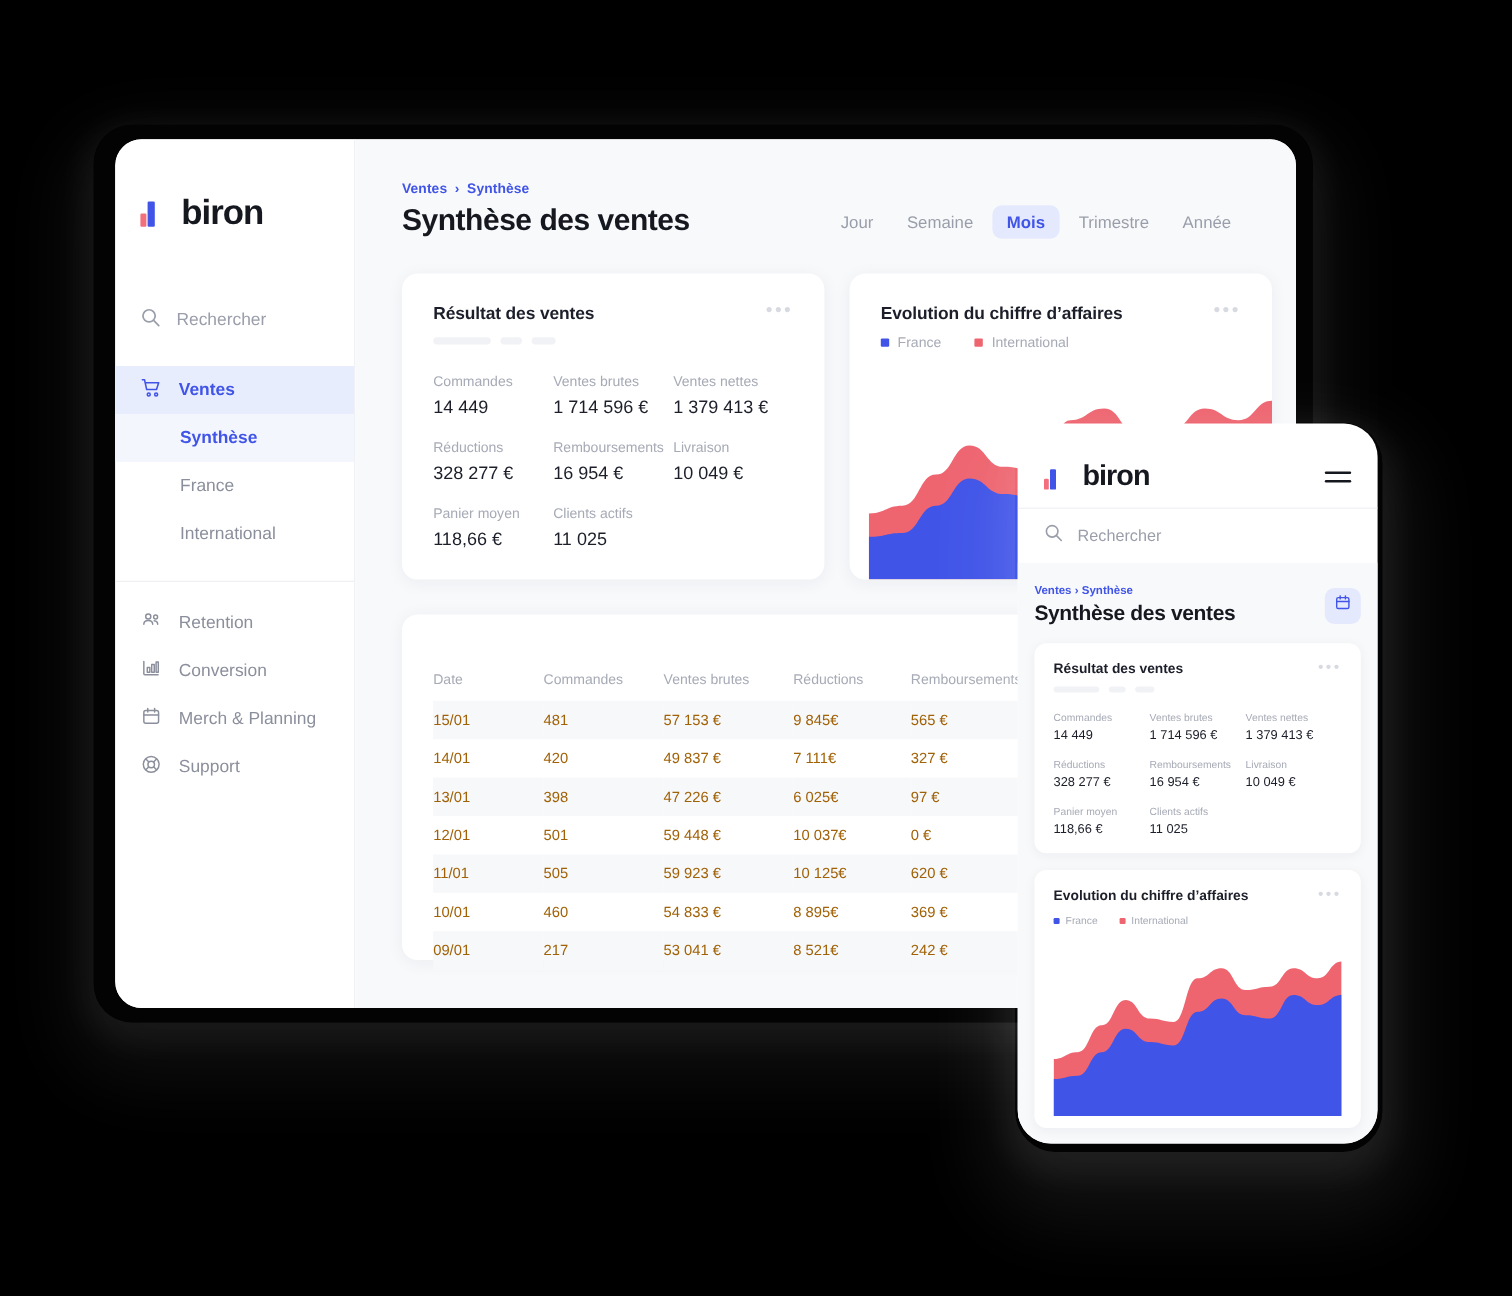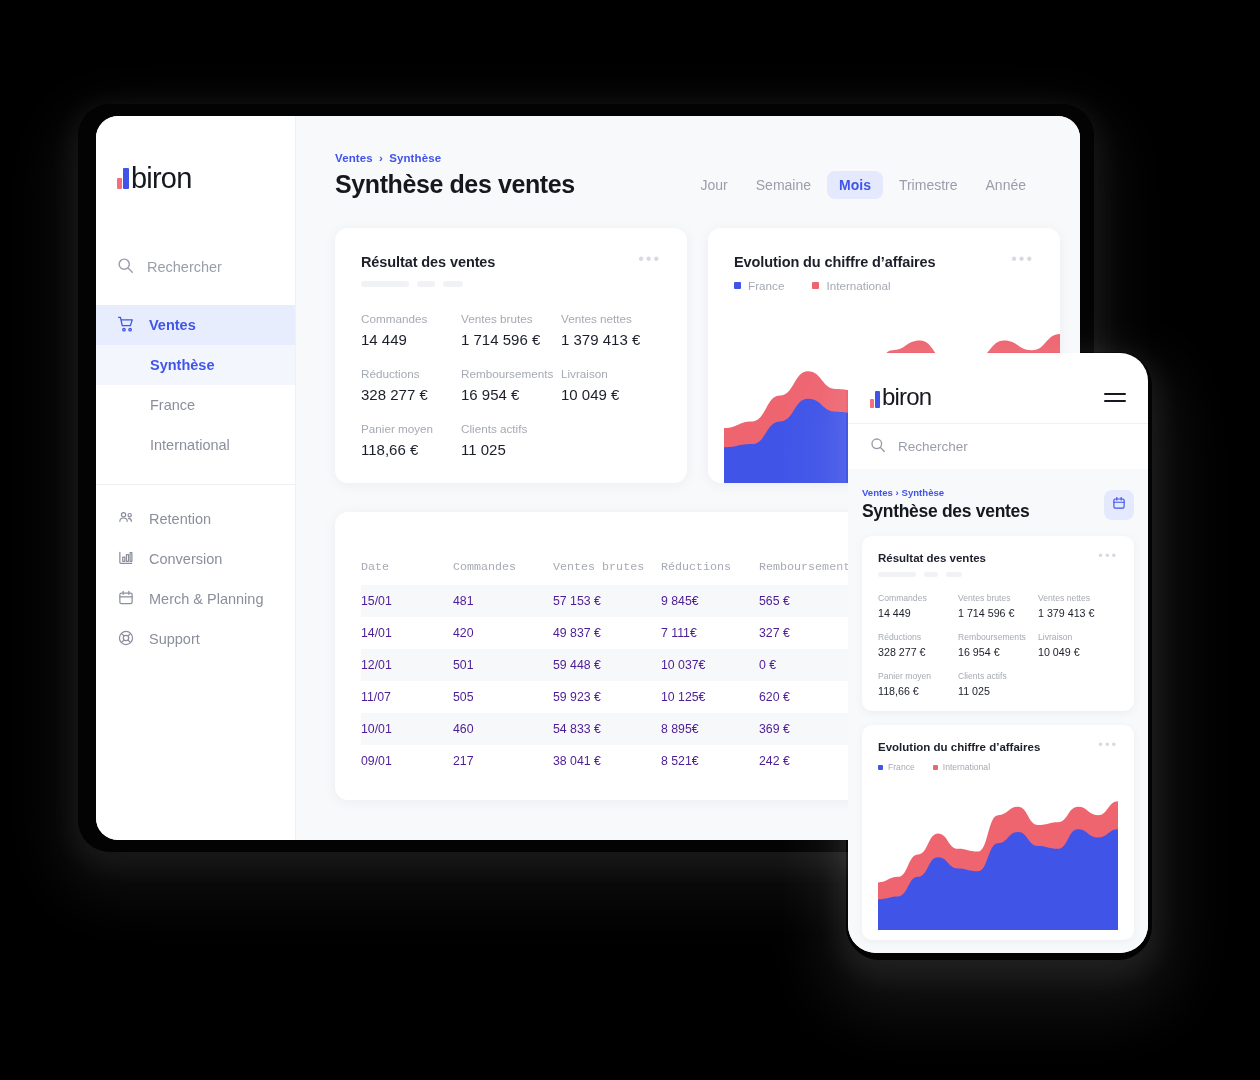--- a/index.html
+++ b/index.html
@@ -43,21 +43,21 @@
   .sidebar {
     width: 200px; flex: 0 0 200px; height: 100%;
     background: #ffffff;
     border-right: 1px solid #f0f1f5;
     padding-top: 42px;
   }
   .logo { display: flex; align-items: center; padding-left: 21px; height: 40px; }
   .logo-bars { display: flex; align-items: flex-end; height: 21px; margin-right: 2px; }
   .logo-bar-red { width: 5px; height: 11px; background: #f2707d; border-radius: 1px; }
   .logo-bar-blue { width: 6px; height: 21px; background: #4054e8; border-radius: 1px; margin-left: 1px; }
-  .logo-text { font-size: 29px; font-weight: 400; letter-spacing: -0.8px; color: #16181f; line-height: 1; }
+  .logo-text { font-size: 29px; font-weight: 700; letter-spacing: -0.8px; color: #16181f; line-height: 1; margin-left: 20px; }
 
   .search-row {
     display: flex; align-items: center; gap: 13px;
     padding: 0 21px; height: 44px; margin-top: 47px; cursor: text;
   }
   .search-row .lbl { font-size: 14.5px; color: #9a9eaa; }
 
   .nav { margin-top: 16px; }
   .nav-item {
     display: flex; align-items: center; gap: 14px;
@@ -108,23 +108,22 @@
   
   .card-wide {
     margin-top: 29px; background: #fff; border-radius: 13px;
     width: 713px; height: 288px; padding: 24px 0 0 26px;
     box-shadow: 0 2px 14px rgba(24,28,48,0.055);
   }
   table { width: 100%; border-collapse: collapse; margin-top: 24px; }
   th {
     text-align: left; font-size: 11.7px; font-weight: 400; color: #a6aab5;
     padding: 0 0 11px 0;
-    font-family: Liberation Mono, monospace;
-  }
-  td { font-size: 12.3px; color: #4c1d95; padding: 9px 0; margin-left: 28px; }
+  }
+  td { font-size: 12.3px; color: #a16207; padding: 9px 0; margin-left: 28px; }
   tbody tr:nth-child(odd) { background: #f7f8fa; }
   th:nth-child(1), td:nth-child(1) { width: 92px; }
   th:nth-child(2), td:nth-child(2) { width: 100px; }
   th:nth-child(3), td:nth-child(3) { width: 108px; }
   th:nth-child(4), td:nth-child(4) { width: 98px; }
 
   
   .phone {
     position: absolute; left: 848px; top: 353px;
     width: 300px; height: 600px;
@@ -367,44 +366,51 @@
                 <td>565 €</td>
               </tr>
               <tr>
                 <td>14/01</td>
                 <td>420</td>
                 <td>49 837 €</td>
                 <td>7 111€</td>
                 <td>327 €</td>
               </tr>
               <tr>
+                <td>13/01</td>
+                <td>398</td>
+                <td>47 226 €</td>
+                <td>6 025€</td>
+                <td>97 €</td>
+              </tr>
+              <tr>
                 <td>12/01</td>
                 <td>501</td>
                 <td>59 448 €</td>
                 <td>10 037€</td>
                 <td>0 €</td>
               </tr>
               <tr>
-                <td>11/07</td>
+                <td>11/01</td>
                 <td>505</td>
                 <td>59 923 €</td>
                 <td>10 125€</td>
                 <td>620 €</td>
               </tr>
               <tr>
                 <td>10/01</td>
                 <td>460</td>
                 <td>54 833 €</td>
                 <td>8 895€</td>
                 <td>369 €</td>
               </tr>
               <tr>
                 <td>09/01</td>
                 <td>217</td>
-                <td>38 041 €</td>
+                <td>53 041 €</td>
                 <td>8 521€</td>
                 <td>242 €</td>
               </tr>
             </tbody>
         </table>
       </div>
     </section>
   </div>
 
   <div class="shadow-phone"></div>

